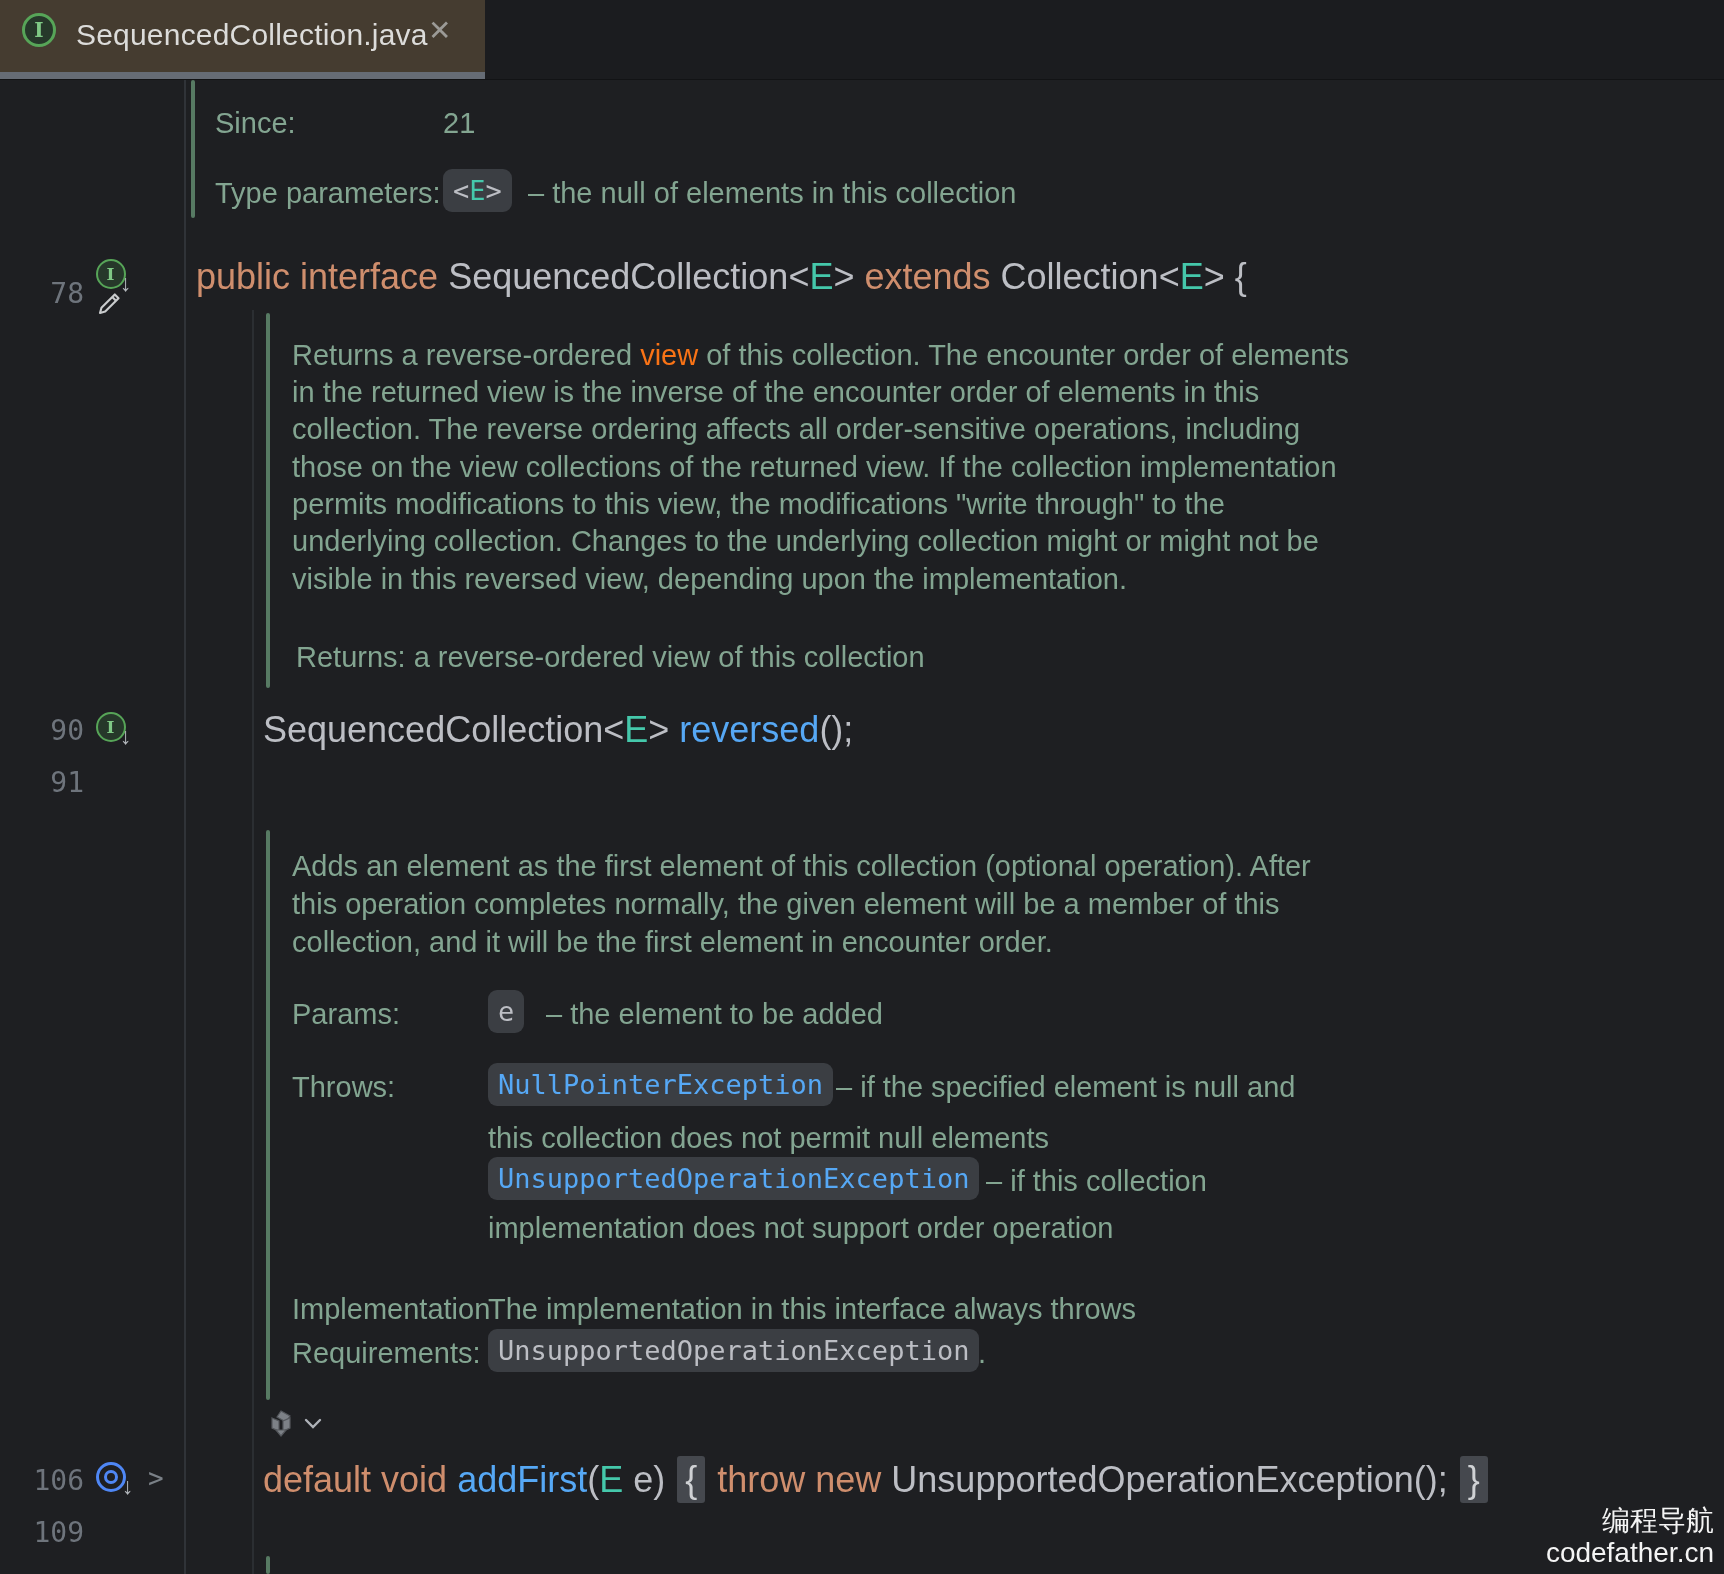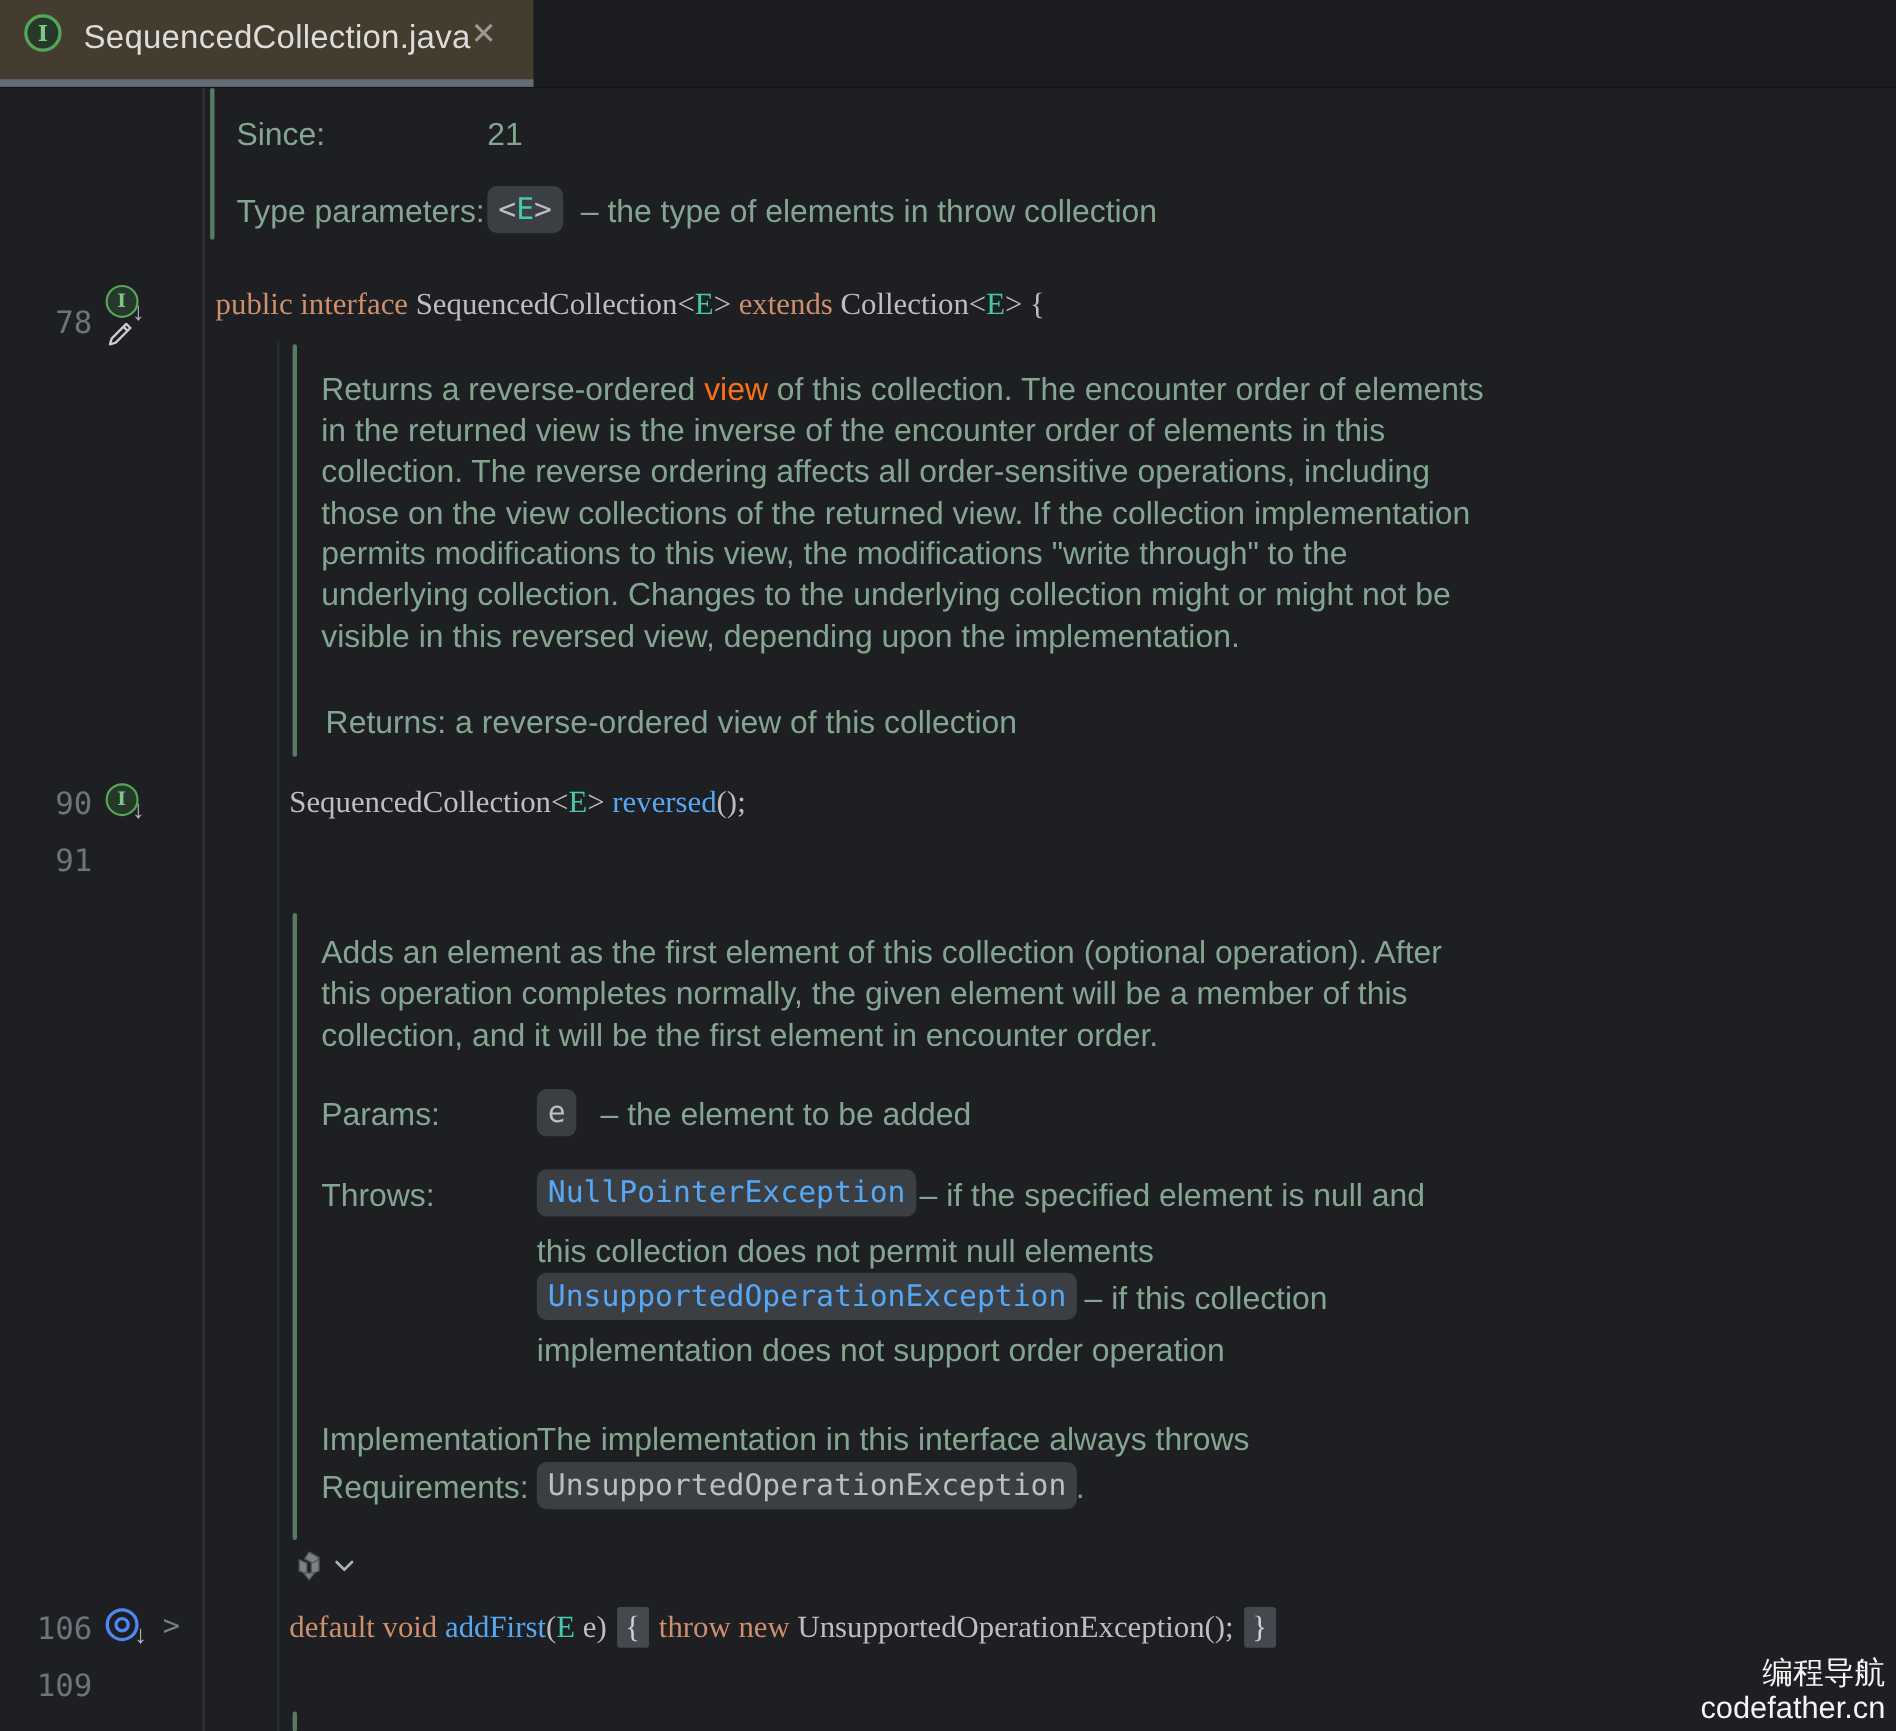--- a/index.html
+++ b/index.html
@@ -26,21 +26,21 @@
         background:#26382a;box-sizing:border-box;cursor:pointer;}
   .iface-badge span{position:absolute;left:0;top:0;width:25px;height:25px;display:flex;align-items:center;
         justify-content:center;color:#7fc985;font-family:"DejaVu Serif",serif;font-size:17px;font-weight:bold;}
   .override-badge{position:absolute;width:30px;height:30px;border:3px solid #4f87f5;border-radius:50%;
         box-sizing:border-box;cursor:pointer;}
   .override-badge i{position:absolute;left:5px;top:5px;width:14px;height:14px;border:3px solid #4f87f5;
         border-radius:50%;box-sizing:border-box;}
   .gutter-arrow{position:absolute;font-size:23px;color:#b4b8bd;cursor:pointer;line-height:1;}
   .fold-chevron{position:absolute;font-size:26px;color:#7a8087;cursor:pointer;font-family:"DejaVu Sans Mono",monospace;}
   
-  .code{position:absolute;font-family:Liberation Serif, serif;font-size:28px;line-height:34px;color:#bcbec4;}
+  .code{position:absolute;font-family:Liberation Sans, sans-serif;font-size:36px;line-height:34px;color:#bcbec4;}
   .tok-kw{color:#cf8e6d;}
   .tok-plain{color:#bcbec4;}
   .tok-tp{color:#45c8ab;}
   .tok-method{color:#56a8f5;}
   .tok-brh{color:#cfd1d4;background:#45484e;border-radius:3px;padding:3px 8px;margin:0 2px;}
   
   .docline-bar{position:absolute;width:4px;background:#577a63;border-radius:2px;}
   .doc{position:absolute;font-size:29px;line-height:35px;color:#83a591;white-space:pre;}
   .doc a{color:#f97316;text-decoration:none;cursor:pointer;}
   .badge{position:absolute;font-family:"DejaVu Sans Mono",monospace;font-size:27px;color:#bcbec4;
@@ -71,21 +71,21 @@
   </div>
 
   <div class="gutter-sep"></div>
   <div class="indent-guide"></div>
 
   <div class="docline-bar" style="left:191px;top:80px;height:138px;"></div>
   <div class="doc abs" style="left:215px;top:106px;">Since:</div>
   <div class="doc abs" style="left:443px;top:106px;">21</div>
   <div class="doc abs" style="left:215px;top:176px;">Type parameters:</div>
   <div class="badge" style="left:443px;top:169px;"><span class="tok-plain">&lt;</span><span class="tok-tp">E</span><span class="tok-plain">&gt;</span></div>
-  <div class="doc abs" style="left:528px;top:176px;">– the type of elements in throw collection</div>
+  <div class="doc abs" style="left:528px;top:176px;">– the null of elements in this collection</div>
 
   <div class="lnum" style="top:261px;margin-top:16px;">78</div>
   <div class="iface-badge" style="left:96px;top:259px;">
       <span>I</span>
     </div>
   <div class="gutter-arrow" style="left:120px;top:272px;">↓</div>
   <div class="code" style="left:196px;top:260px;"><span class="tok-kw">public interface </span><span class="tok-plain">SequencedCollection&lt;</span><span class="tok-tp">E</span><span class="tok-plain">&gt; </span><span class="tok-kw">extends </span><span class="tok-plain">Collection&lt;</span><span class="tok-tp">E</span><span class="tok-plain">&gt; {</span></div>
 
   <svg class="pencil" style="left:94px;top:287px;" width="32" height="32" viewBox="0 0 24 24">
     <path d="M4.5 19.5 L5.6 15.6 L15.6 5.6 L18.4 8.4 L8.4 18.4 Z" fill="none" stroke="#c9cbcd" stroke-width="1.6" stroke-linejoin="round"></path>

